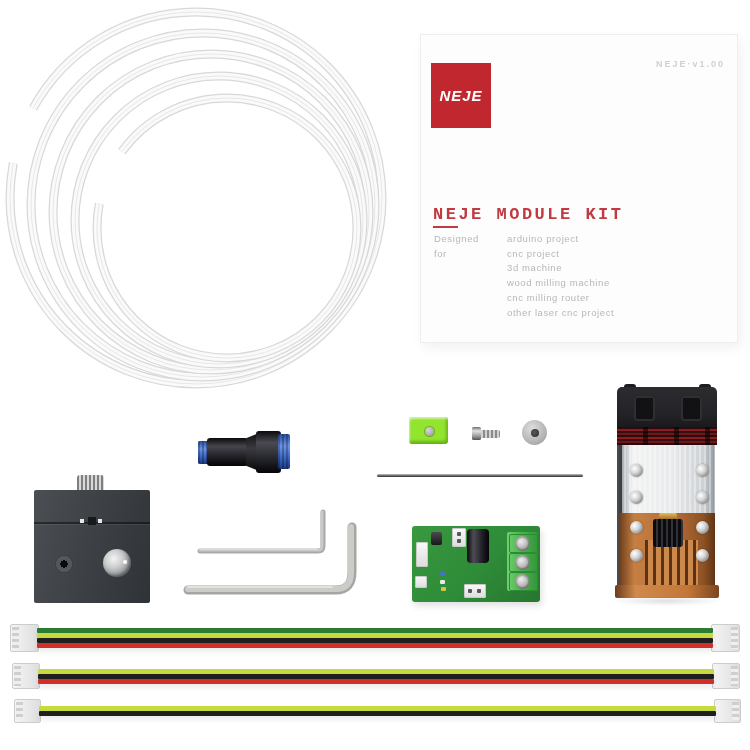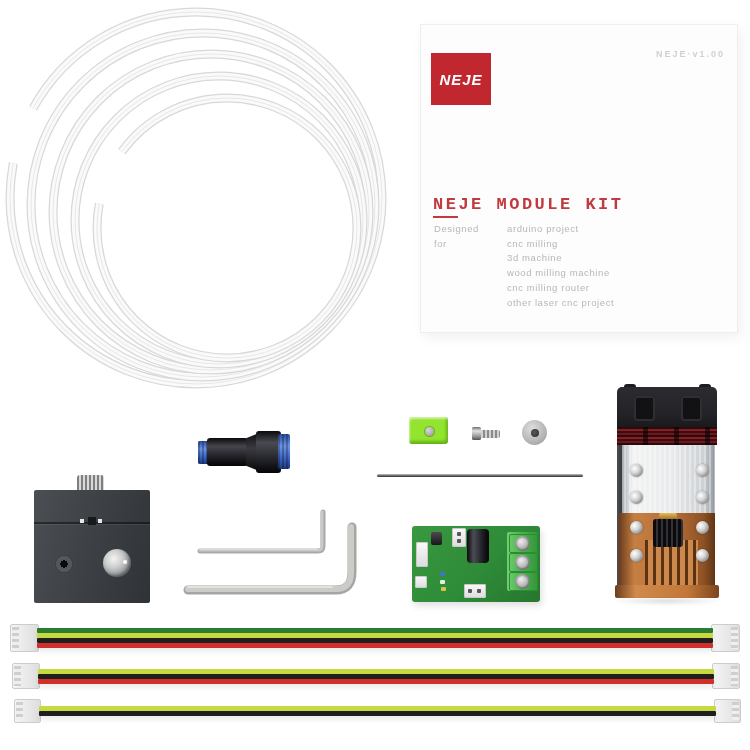--- a/index.html
+++ b/index.html
@@ -1,25 +1,25 @@
 <!DOCTYPE html>
 <html style="--brand-red: #c0272f; --title-red: #c13a40; --muted-text: #b7b7b7; --version-text: #d0d0d0; --pcb-green: #2e8b38; --terminal-green: #4db84d; --fitting-blue: #3a62c0; --lime-green: #93e42e; --copper: #b26a36; --copper-dark: #6b3c1a; --wire-dark-green: #2a7d33; --wire-yellow-green: #c6da3f; --wire-black: #1f1f1f; --wire-red: #d02f2a;"><head>
 <meta charset="utf-8">
 <style>
   html,body{margin:0;padding:0;background:#fff;}
   #scene{position:relative;width:750px;height:750px;background:#ffffff;overflow:hidden;
          font-family:"Liberation Sans", sans-serif;}
   .abs{position:absolute;}
 
   
-  .manual{left:420px;top:24px;width:316px;height:307px;background:#fdfdfd;
+  .manual{left:420px;top:34px;width:316px;height:307px;background:#fdfdfd;
           border:1px solid #eeeeee;box-shadow:3px 5px 12px rgba(0,0,0,.06);}
   .version{position:absolute;top:24px;right:12px;font-size:9px;letter-spacing:2px;
            color:var(--version-text,#d0d0d0);font-weight:bold;}
-  .logo{position:absolute;left:10px;top:28px;width:60px;height:52px;background:var(--brand-red,#c0272f);
+  .logo{position:absolute;left:10px;top:28px;width:60px;height:65px;background:var(--brand-red,#c0272f);
         display:flex;align-items:center;justify-content:center;}
   .logo span{color:#fff;font-weight:bold;font-style:italic;font-size:15px;letter-spacing:1px;}
   .kit-title{position:absolute;left:12px;top:170px;font-size:17px;font-weight:bold;
              letter-spacing:2.5px;color:var(--title-red,#c13a40);font-family:Liberation Mono, monospace;}
   .kit-title .u{border-bottom:2px solid var(--title-red,#c13a40);padding-bottom:2px;}
   .designed{position:absolute;left:13px;top:197px;display:flex;gap:13px;
             font-size:9.5px;letter-spacing:.6px;color:var(--muted-text,#b7b7b7);}
   .designed .lbl{width:60px;line-height:14.7px;}
   .designed .items div{line-height:14.7px;white-space:nowrap;}
 
@@ -168,21 +168,21 @@
   <div class="abs manual">
     <div class="version">NEJE·v1.00</div>
     <div class="logo">
       <span>NEJE</span>
     </div>
     <div class="kit-title"><span class="u">NE</span><span>JE MODULE KIT</span></div>
     <div class="designed">
       <div class="lbl">Designed for</div>
       <div class="items">
           <div>arduino project</div>
-          <div>cnc milling</div>
+          <div>cnc project</div>
           <div>3d machine</div>
           <div>wood milling machine</div>
           <div>cnc milling router</div>
           <div>other laser cnc project</div>
         </div>
     </div>
   </div>
 
   <div class="abs fit">
     <div class="collet cl"></div>

